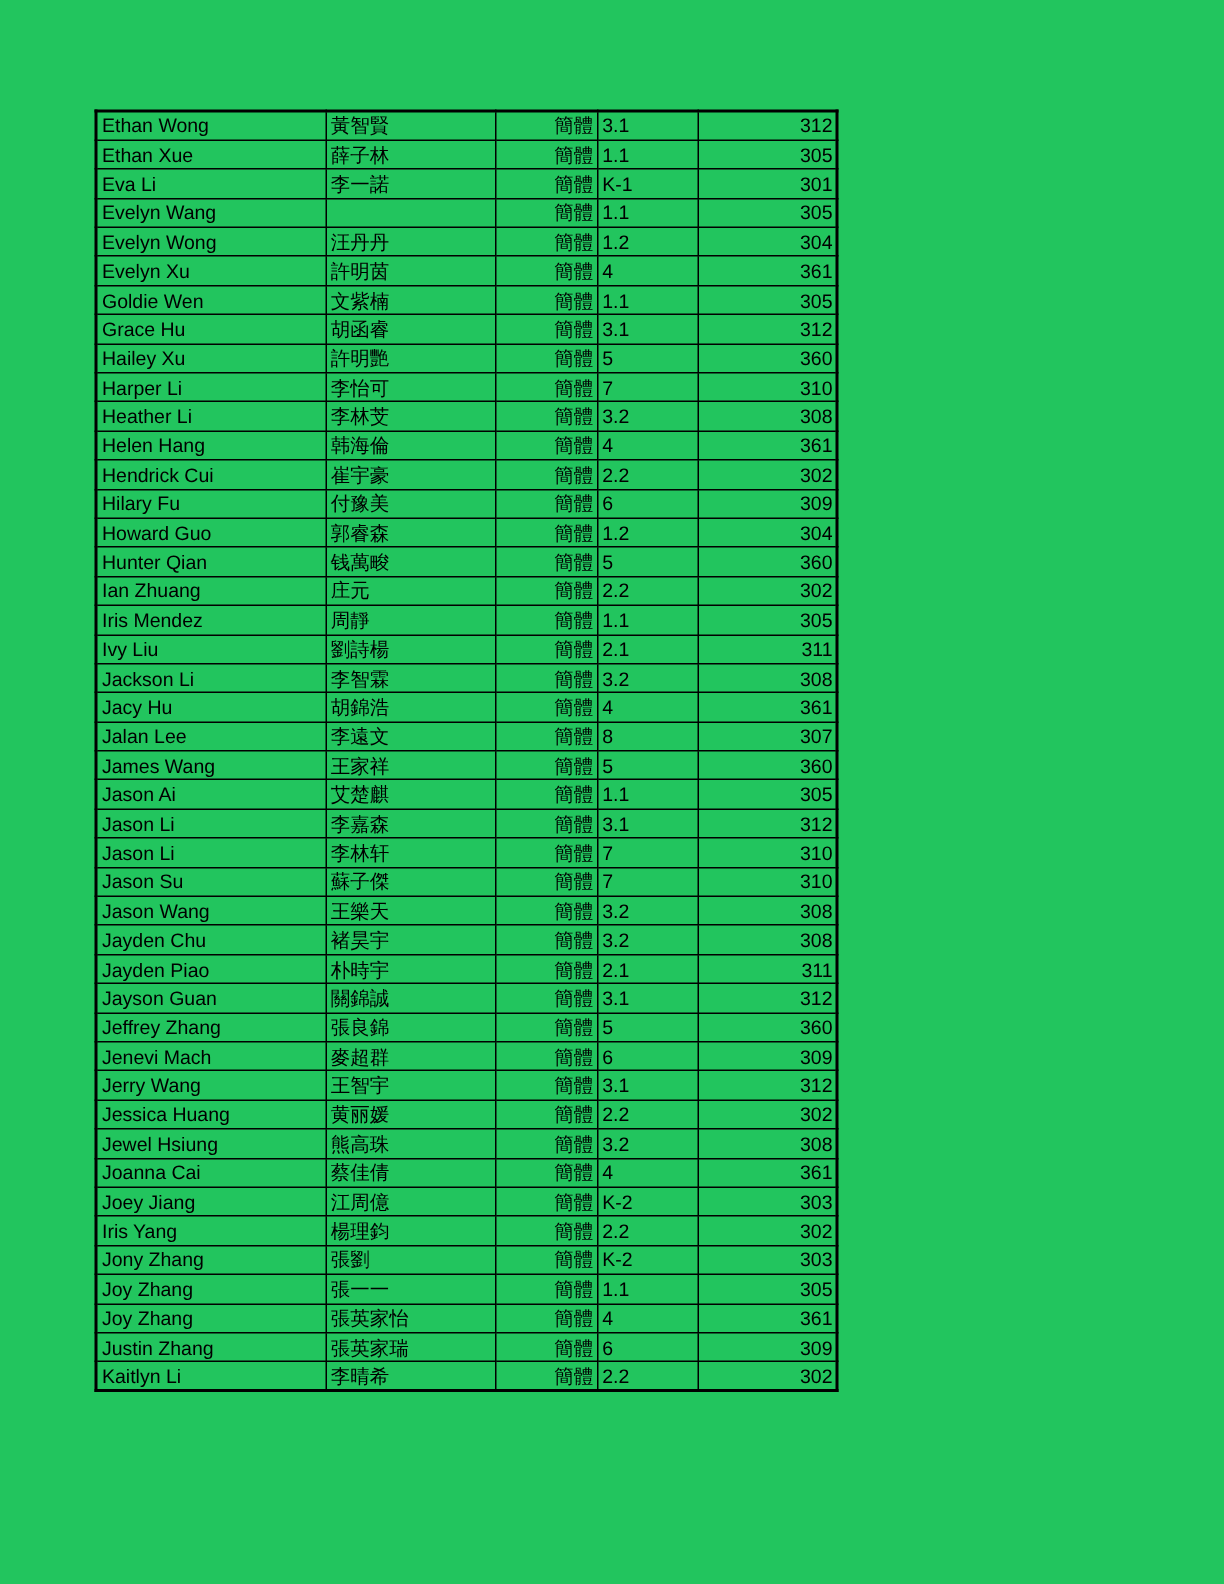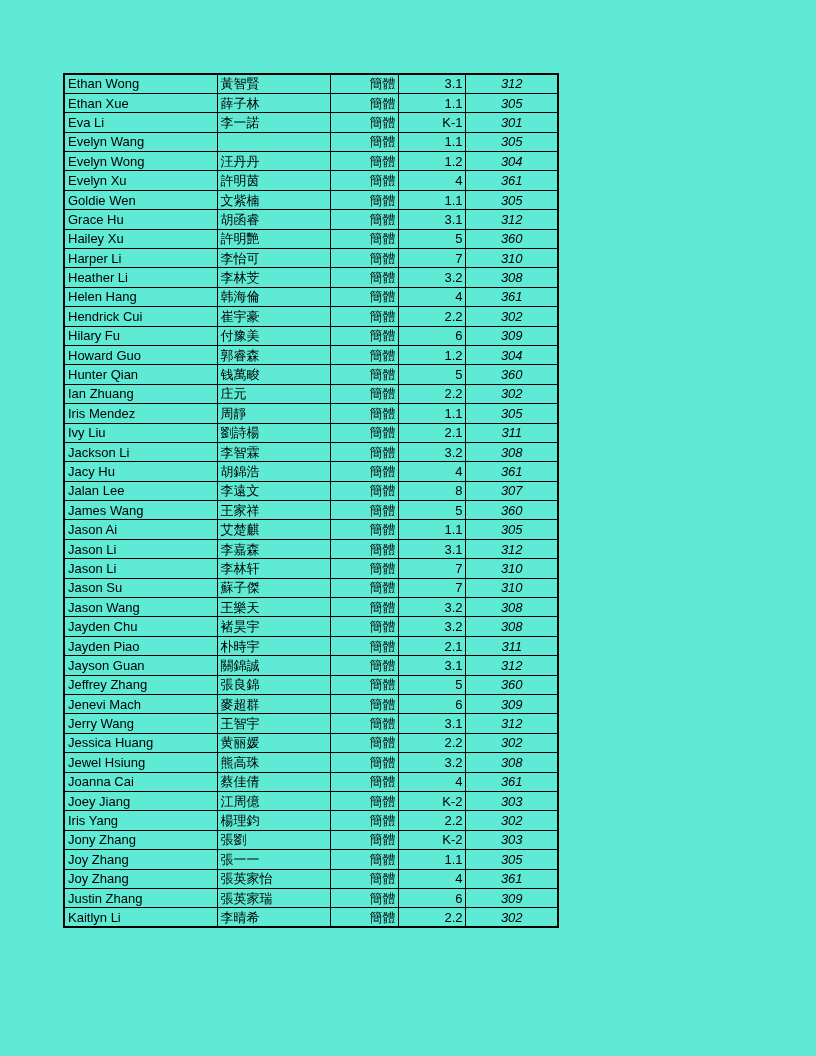--- a/index.html
+++ b/index.html
@@ -4,21 +4,21 @@
 <style>
   html, body {
     margin: 0;
     padding: 0;
     background: #ffffff;
   }
   .page {
     position: relative;
     width: 816px;
     height: 1056px;
-    background: #5eead4;
+    background: #22c55e;
     color: #000000;
     font-family: "Liberation Sans", "DejaVu Sans", sans-serif;
     overflow: hidden;
   }
   table.roster {
     position: absolute;
     left: 63px;
     top: 73px;
     border-collapse: collapse;
     table-layout: fixed;
@@ -32,22 +32,22 @@
     padding: 0 2px 0 3px;
     font-size: 13px;
     line-height: 17px;
     white-space: nowrap;
     overflow: hidden;
     vertical-align: middle;
   }
   td.col-english_name { text-align: left; }
   td.col-chinese_name { text-align: left; font-size: 14px; margin-left: 36px; }
   td.col-script       { text-align: right; font-size: 14px; }
-  td.col-class        { text-align: right; padding: 0; }
-  td.col-room         { text-align: center; padding: 0; font-style: italic; }
+  td.col-class        { text-align: left; padding: 0; }
+  td.col-room         { text-align: right; padding: 0; }
 </style>
 </head>
 <body>
 
 <div class="page">
   <table class="roster">
     <colgroup>
         <col style="width: 153px;">
         <col style="width: 113px;">
         <col style="width: 68px;">

